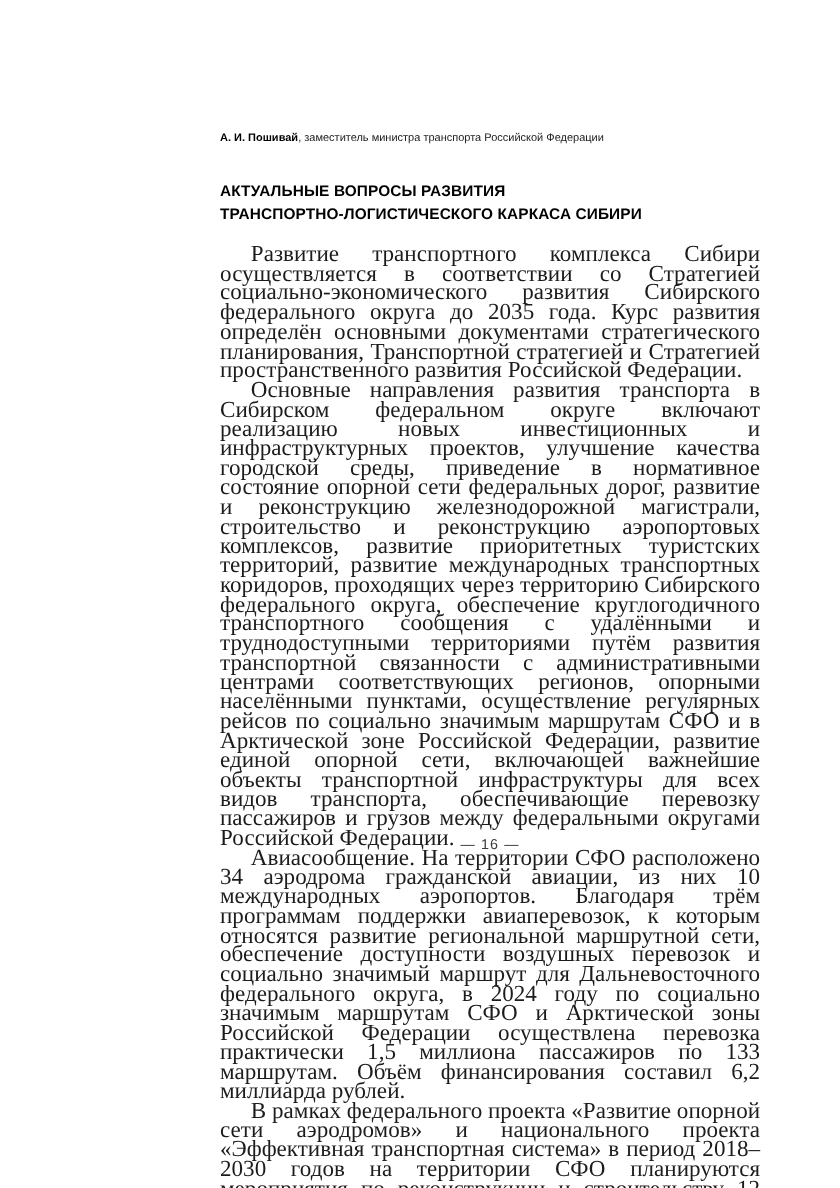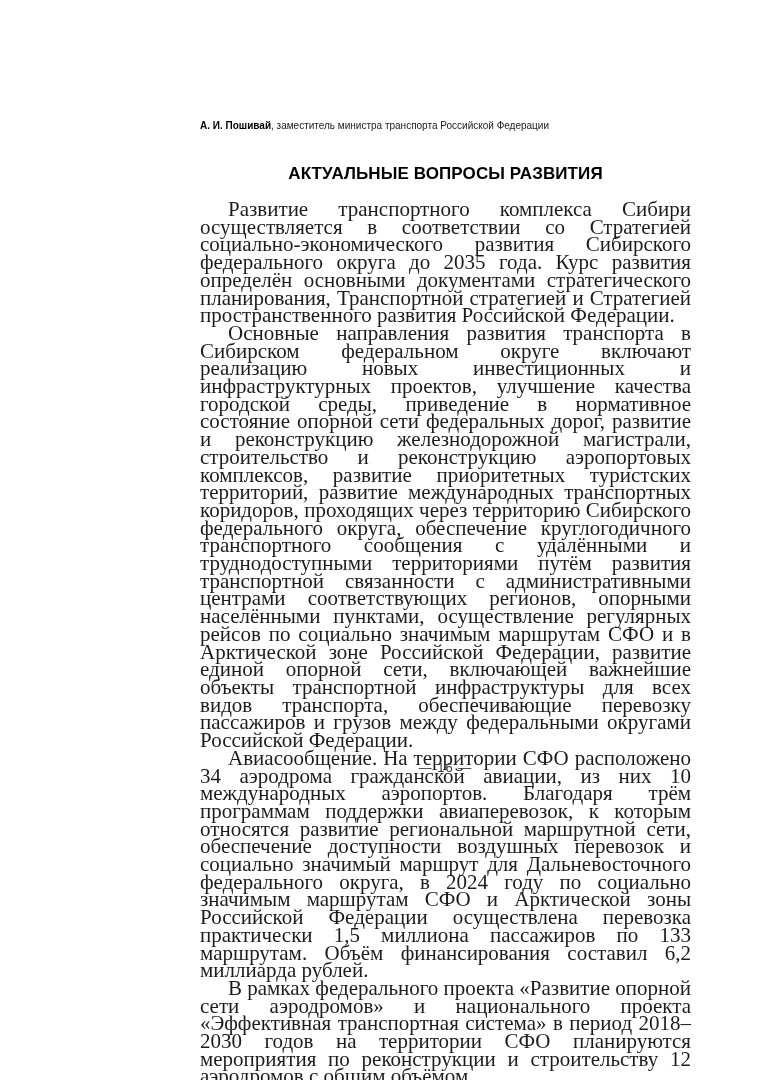--- a/index.html
+++ b/index.html
@@ -30,23 +30,23 @@
     margin: 16px 0 29px 0;
     white-space: nowrap;
   }
   .doc-header .author {
     font-weight: bold;
     color: #000;
   }
   .doc-title {
     font-family: "Liberation Sans", sans-serif;
     font-weight: bold;
-    font-size: 17px;
+    font-size: 14px;
     line-height: 21px;
-    text-align: center;
+    text-align: left;
     color: #000;
     margin: 0 0 17px 0;
     letter-spacing: 0.1px;
   }
   .body-text p {
     margin: 0;
     font-size: 21px;
     line-height: 17.7px;
     text-align: justify;
     text-align-last: left;
@@ -72,20 +72,21 @@
 
 <div class="page">
   <div class="content">
 
     <div class="doc-header">
       <span class="author">А. И. Пошивай</span><span>, заместитель министра транспорта Российской Федерации</span>
     </div>
 
     <div class="doc-title">
       <div>АКТУАЛЬНЫЕ ВОПРОСЫ РАЗВИТИЯ</div>
+      <div>ТРАНСПОРТНО-ЛОГИСТИЧЕСКОГО КАРКАСА СИБИРИ</div>
     </div>
 
     <div class="body-text">
       <p><span class="lead"></span><span>Развитие транспортного комплекса Сибири осуществляется в соответствии со Стратегией социально-экономического развития Сибирского федерального округа до 2035 года. Курс развития определён основными документами стратегического планирования, Транспортной стратегией и Стратегией пространственного развития Российской Федерации.</span></p>
       <p><span class="lead">Основные направления развития транспорта в Сибирском федеральном округе</span><span> включают реализацию новых инвестиционных и инфраструктурных проектов, улучшение качества городской среды, приведение в нормативное состояние опорной сети федеральных дорог, развитие и реконструкцию железнодорожной магистрали, строительство и реконструкцию аэропортовых комплексов, развитие приоритетных туристских территорий, развитие международных транспортных коридоров, проходящих через территорию Сибирского федерального округа, обеспечение круглогодичного транспортного сообщения с удалёнными и труднодоступными территориями путём развития транспортной связанности с административными центрами соответствующих регионов, опорными населёнными пунктами, осуществление регулярных рейсов по социально значимым маршрутам СФО и в Арктической зоне Российской Федерации, развитие единой опорной сети, включающей важнейшие объекты транспортной инфраструктуры для всех видов транспорта, обеспечивающие перевозку пассажиров и грузов между федеральными округами Российской Федерации.</span></p>
       <p><span class="lead">Авиасообщение</span><span>. На территории СФО расположено 34 аэродрома гражданской авиации, из них 10 международных аэропортов. Благодаря трём программам поддержки авиаперевозок, к которым относятся развитие региональной маршрутной сети, обеспечение доступности воздушных перевозок и социально значимый маршрут для Дальневосточного федерального округа, в 2024 году по социально значимым маршрутам СФО и Арктической зоны Российской Федерации осуществлена перевозка практически 1,5 миллиона пассажиров по 133 маршрутам. Объём финансирования составил 6,2 миллиарда рублей.</span></p>
       <p><span class="lead"></span><span>В рамках федерального проекта «Развитие опорной сети аэродромов» и национального проекта «Эффективная транспортная система» в период 2018–2030 годов на территории СФО планируются мероприятия по реконструкции и строительству 12 аэродромов с общим объёмом</span></p>
     </div>
 
   </div>

